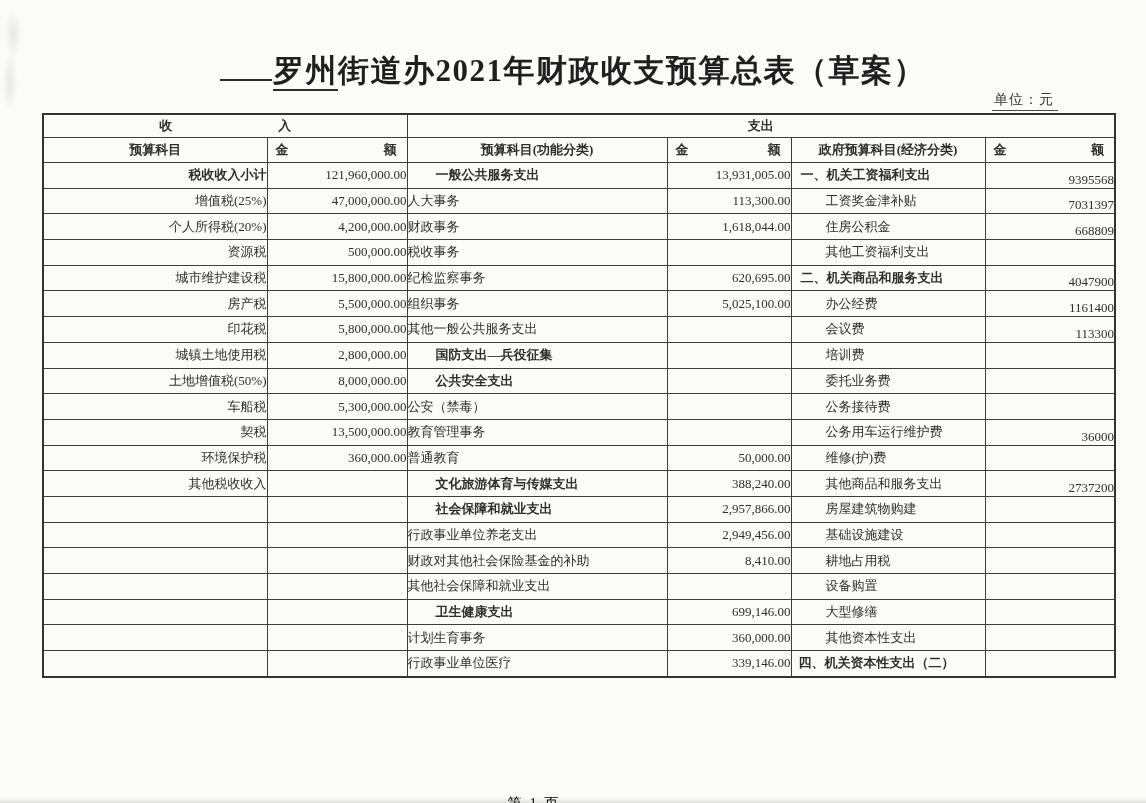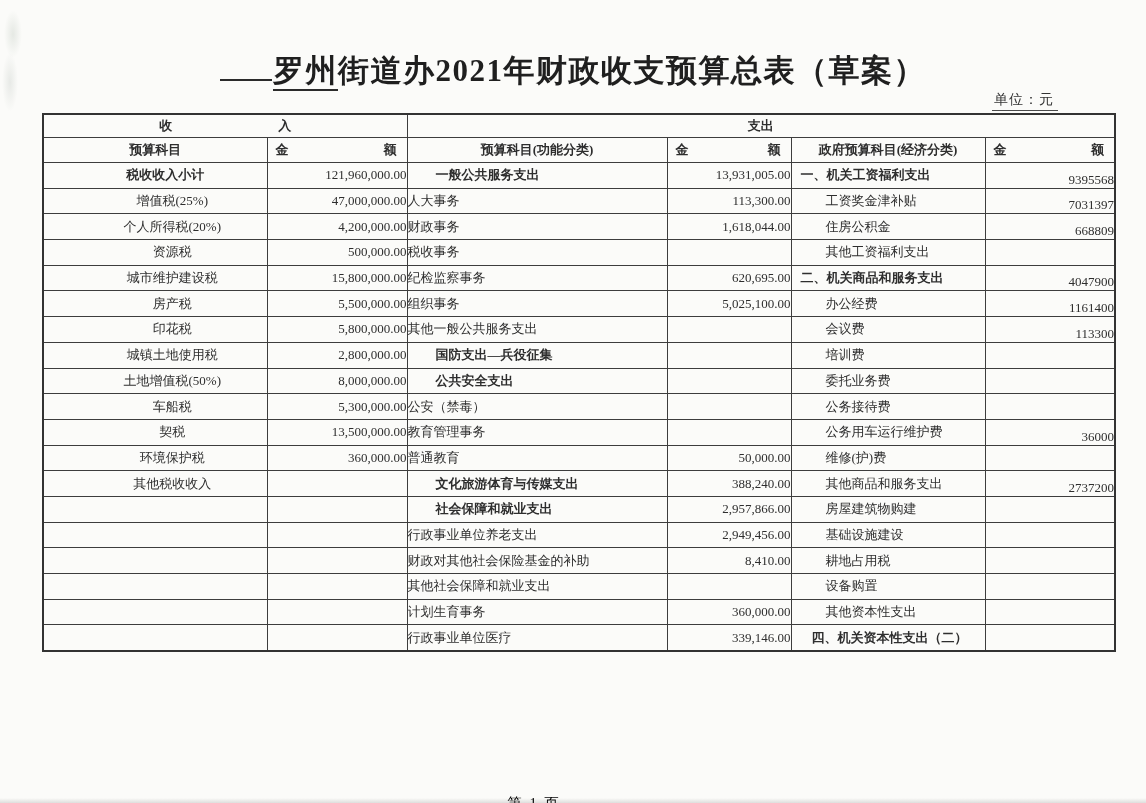--- a/index.html
+++ b/index.html
@@ -52,28 +52,28 @@
   }
   table.budget{border:2px solid #333;}
   thead th{font-weight:bold;font-size:14.5px;color:#222;}
   tr.gh th{height:22px;}
   tr.ch th{height:24px;}
   tbody td{height:24.7px;}
 
   .spread{display:flex;justify-content:center;gap:106px;}
   .jin-e{display:flex;justify-content:space-between;padding:0 10px 0 8px;}
 
-  td.c-inc{padding-left:20px;text-align:center;margin-left:9px;}
+  td.c-inc{padding-left:20px;text-align:right;margin-left:9px;}
   td.c-inc.cat{font-weight:bold;padding-left:20px;}
   td.c-inc.sub{font-weight:normal;padding-left:34px;}
   td.c-fun.cat{font-weight:bold;padding-left:28px;}
   td.c-fun.sub{}
   td.c-eco.cat{font-weight:bold;padding-left:9px;}
   td.c-eco.sub{padding-left:34px;}
-  td.c-eco.flush{font-weight:bold;padding-left:20px;}
+  td.c-eco.flush{font-weight:bold;padding-left:7px;}
   td.a2{text-align:right;padding-right:10px;font-size:13px;color:#363b41;}
   td.a4{text-align:right;padding-right:12px;font-size:13px;color:#363b41;}
   td.a6{text-align:right;padding-right:6px;font-size:14.5px;color:#33383e;
         vertical-align:bottom;padding-bottom:2px;margin-left:24px;}
 
   
   .footer{
     position:absolute;left:0;top:774px;width:1068px;text-align:center;
     font-size:14.5px;letter-spacing:2px;color:#000000;margin-top:20px;
   }
@@ -264,20 +264,28 @@
         <td class="c-inc"></td>
         <td class="a2"></td>
         <td class="c-fun sub">其他社会保障和就业支出</td>
         <td class="a4"></td>
         <td class="c-eco sub">设备购置</td>
         <td class="a6"></td>
       </tr>
       <tr>
         <td class="c-inc"></td>
         <td class="a2"></td>
+        <td class="c-fun cat">卫生健康支出</td>
+        <td class="a4">699,146.00</td>
+        <td class="c-eco sub">大型修缮</td>
+        <td class="a6"></td>
+      </tr>
+      <tr>
+        <td class="c-inc"></td>
+        <td class="a2"></td>
         <td class="c-fun sub">计划生育事务</td>
         <td class="a4">360,000.00</td>
         <td class="c-eco sub">其他资本性支出</td>
         <td class="a6"></td>
       </tr>
       <tr>
         <td class="c-inc"></td>
         <td class="a2"></td>
         <td class="c-fun sub">行政事业单位医疗</td>
         <td class="a4">339,146.00</td>

